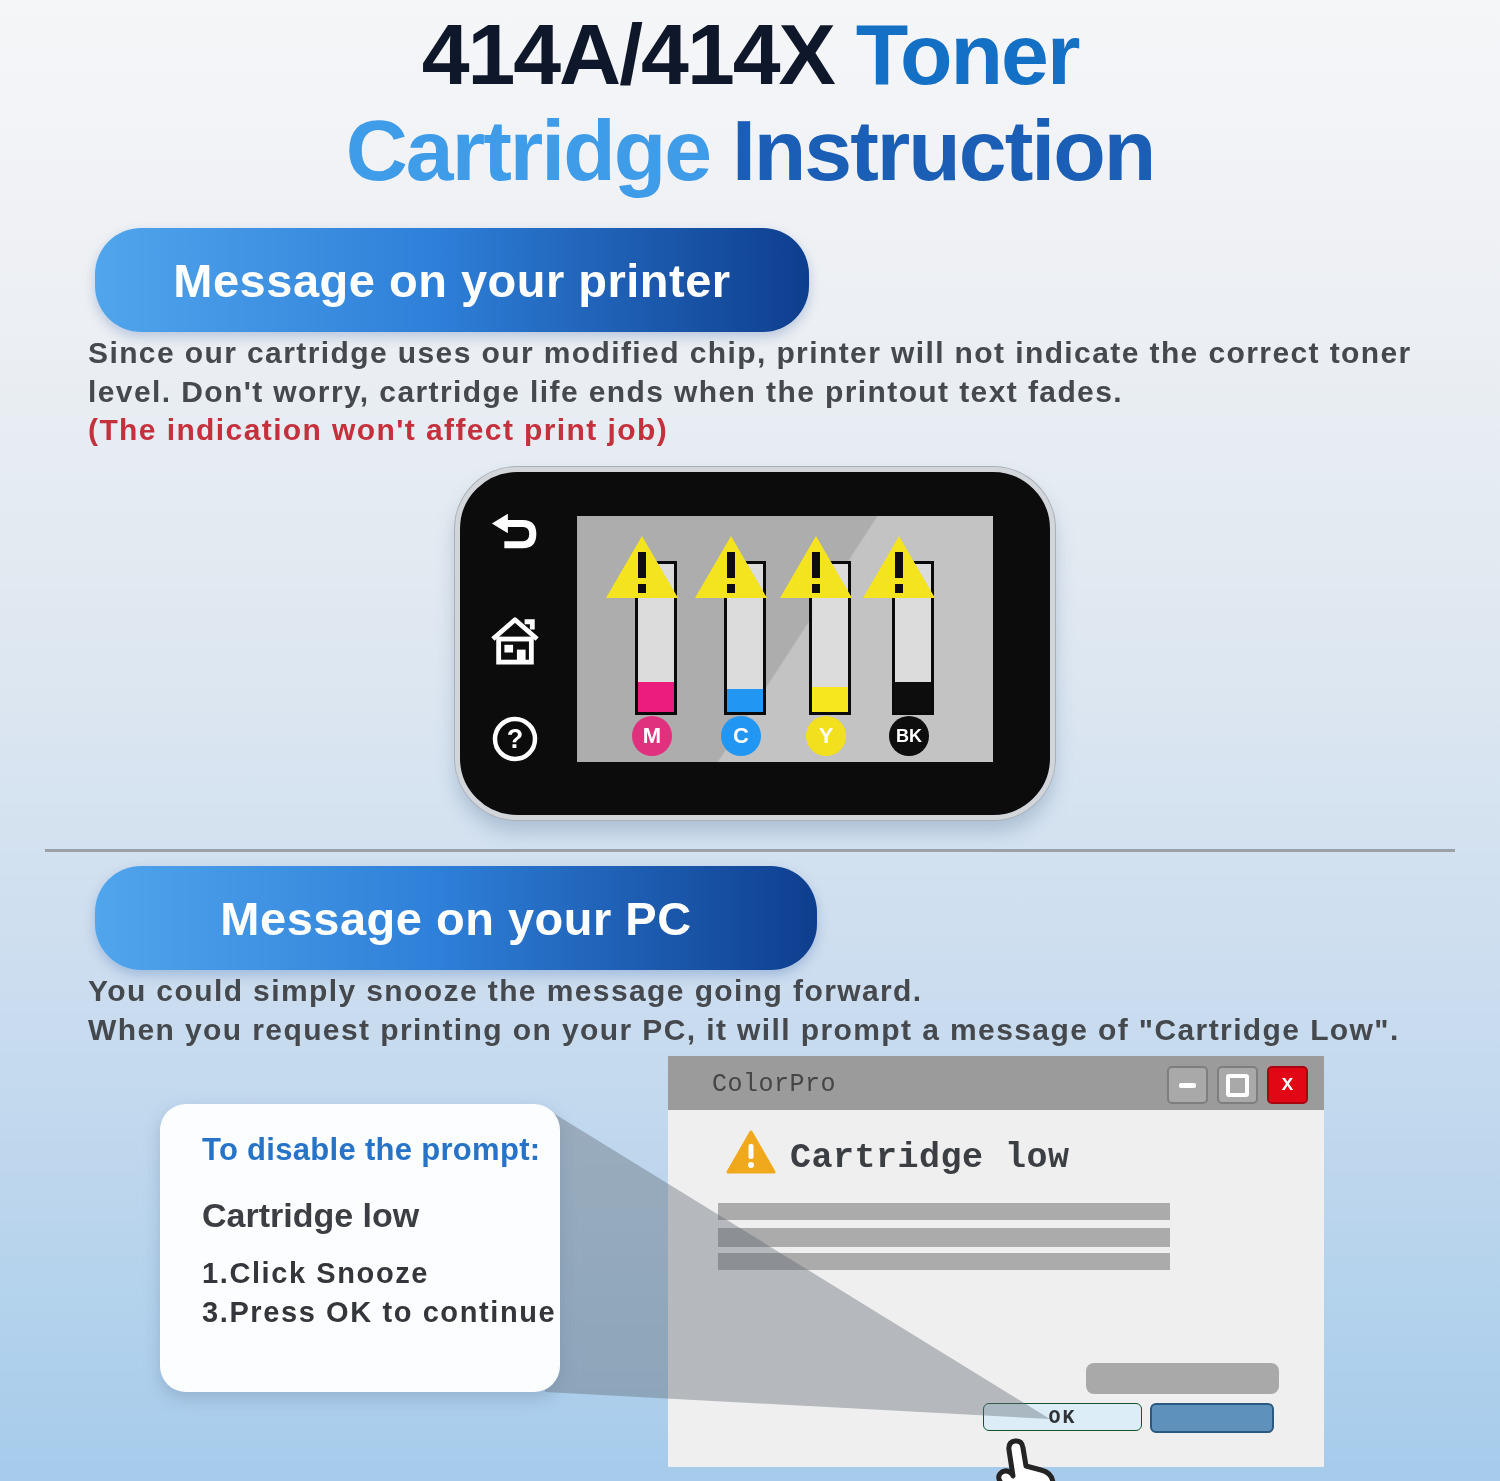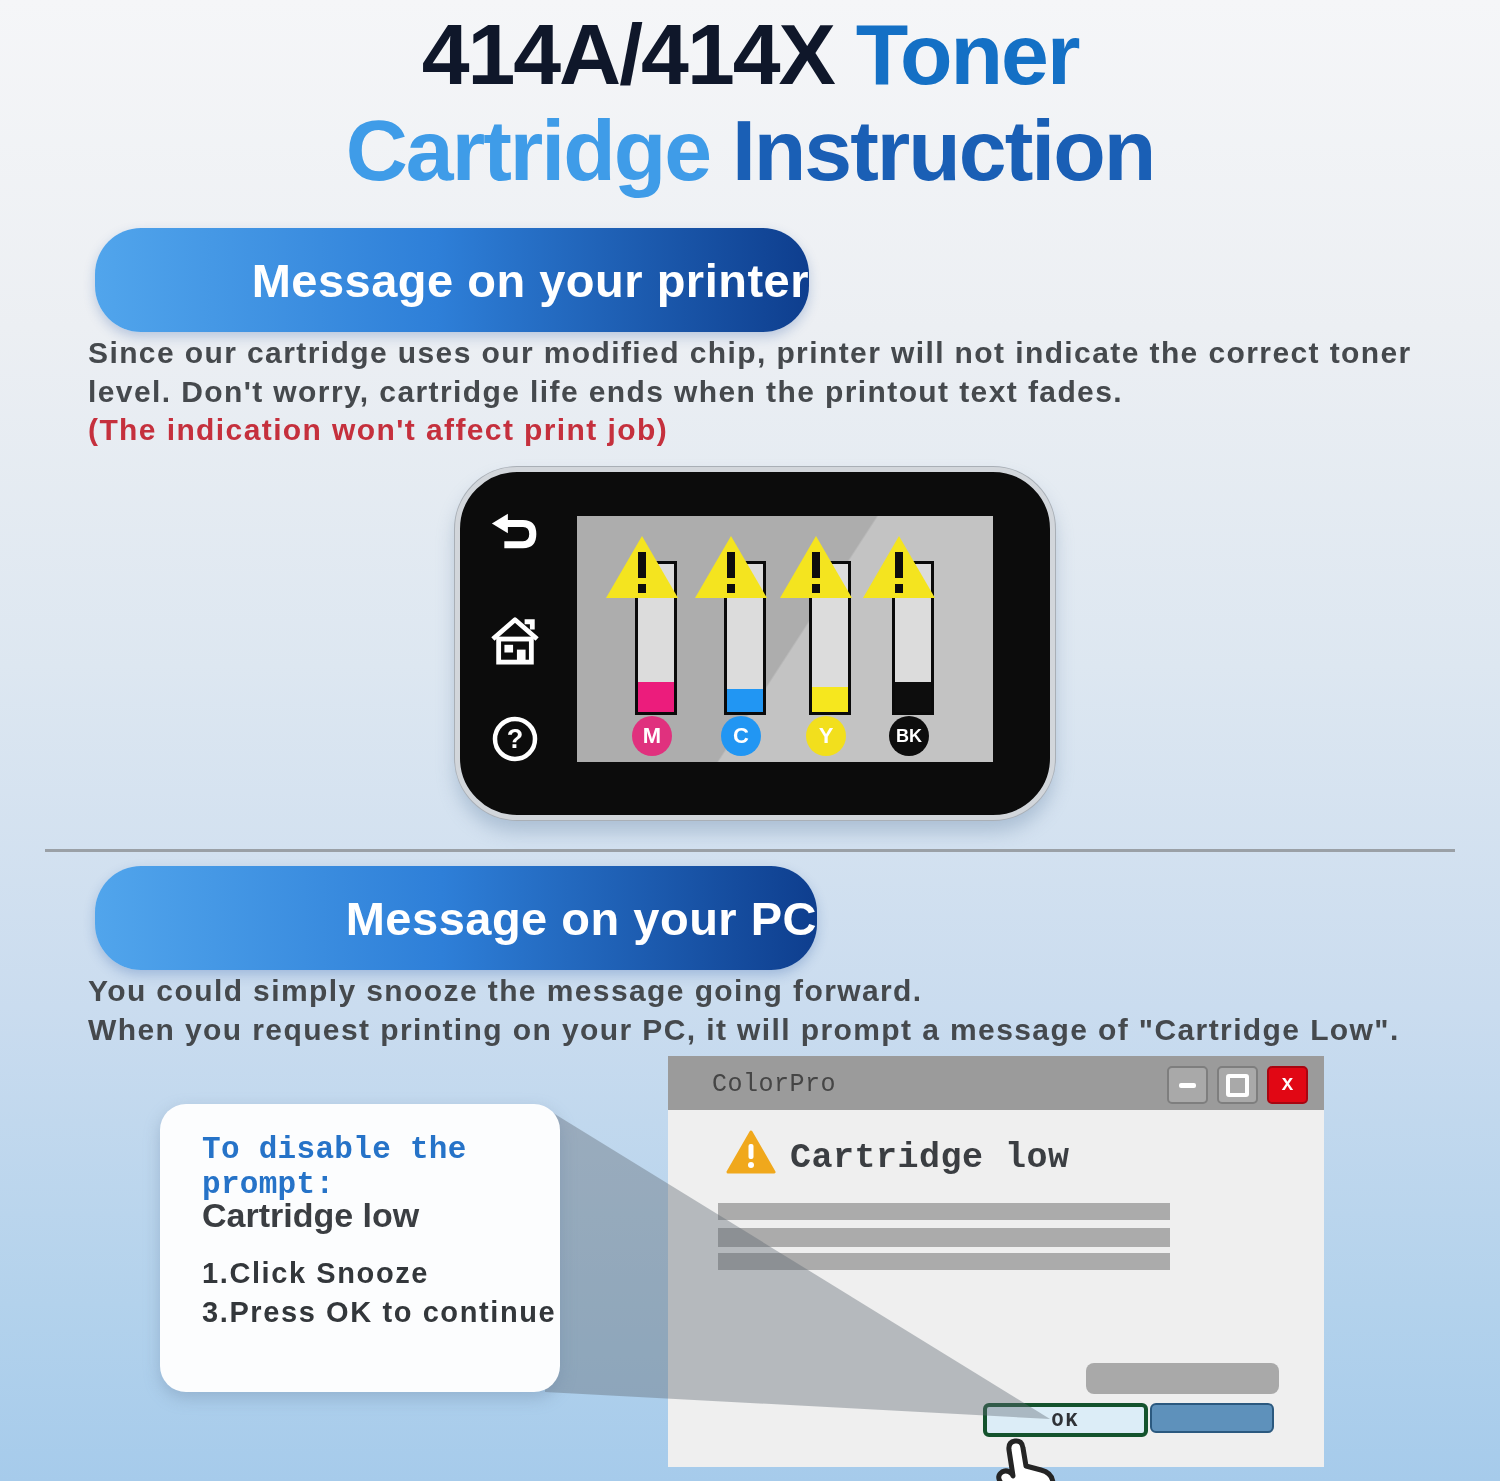--- a/index.html
+++ b/index.html
@@ -10,21 +10,21 @@
   }
   .abs{position:absolute;}
   
   .big-title{left:0;top:6px;width:1500px;text-align:center;font-weight:800;
     font-size:86px;line-height:96px;letter-spacing:-2px;}
   .t-orange{color:#0f172a;text-align:center;}
   .t-blue-dark{color:#1470c5;}
   .t-blue-light{color:#3f9ce8;}
   .t-blue-deep{color:#1a5fb5;}
   
-  .pill{height:104px;border-radius:46px;display:flex;align-items:center;justify-content:flex-end;
+  .pill{height:104px;border-radius:46px;display:flex;align-items:center;justify-content:center;
     background:linear-gradient(90deg,#51a5ec 0%,#2e7fd8 48%,#0e3e8e 100%);
     box-shadow:0 5px 12px rgba(30,80,160,.25);}
   .pill span{color:#ffffff;font-size:47px;font-weight:800;letter-spacing:.5px;}
   .pill1{left:95px;top:228px;width:714px;}
   .pill2{left:95px;top:866px;width:722px;}
   
   .para{left:88px;width:1390px;font-size:30px;font-weight:700;color:#45494d;
     letter-spacing:1.4px;line-height:38.5px;}
   .para1{top:334px;}
   .para2{top:972px;}
@@ -62,30 +62,30 @@
   .wb-red{background:#e10714;border:2px solid #a80510;}
   .wb-glyph{color:#fff;font-weight:800;font-size:19px;line-height:1;}
   .wb-minus{width:17px;height:5px;background:#fff;border-radius:2px;}
   .wb-square{width:15px;height:15px;border:4px solid #fff;border-radius:3px;}
   .alert-tri{position:absolute;left:58px;top:74px;}
   .alert-title{position:absolute;left:122px;top:82px;font-size:35px;font-weight:800;color:#3b3e42;letter-spacing:.5px;}
   .ph-bar{position:absolute;left:50px;width:452px;background:#ababab;}
   .ph1{top:147px;height:17px;} .ph2{top:172px;height:19px;} .ph3{top:197px;height:17px;}
   .btn-disabled{position:absolute;left:418px;top:307px;width:193px;height:31px;border-radius:8px;background:#a9a9a9;}
   .btn-ok{position:absolute;left:315px;top:347px;width:157px;height:26px;border-radius:6px;
-    background:#dcedf7;border:4px solid #14532d;display:flex;align-items:center;justify-content:center;
+    background:#dcedf7;border:1px solid #14532d;display:flex;align-items:center;justify-content:center;
     font-size:20px;font-weight:700;color:#2f3237;letter-spacing:2px;}
   .btn-blue{position:absolute;left:482px;top:347px;width:120px;height:26px;border-radius:6px;
     background:#5e91bb;border:2px solid #2b597f;}
   
   .beam{left:0;top:0;width:1500px;height:1481px;pointer-events:none;}
   
   .callout{left:160px;top:1104px;width:400px;height:288px;background:#fcfdfe;border-radius:26px;
     box-shadow:0 6px 16px rgba(110,135,165,.4);}
-  .co-title{position:absolute;left:42px;top:28px;font-size:31px;font-weight:800;color:#2673c8;letter-spacing:.3px;font-family:Liberation Mono, monospace;}
+  .co-title{position:absolute;left:42px;top:28px;font-size:31px;font-weight:800;color:#2673c8;letter-spacing:.3px;}
   .co-sub{position:absolute;left:42px;top:92px;font-size:34px;font-weight:800;color:#3b3e42;}
   .co-steps{position:absolute;left:42px;top:150px;font-size:29px;font-weight:700;color:#33373b;
     letter-spacing:1.6px;line-height:39px;}
   
   .cursor{left:983px;top:1420px;}
 </style>
 </head>
 <body>
 
 <div class="abs big-title">

